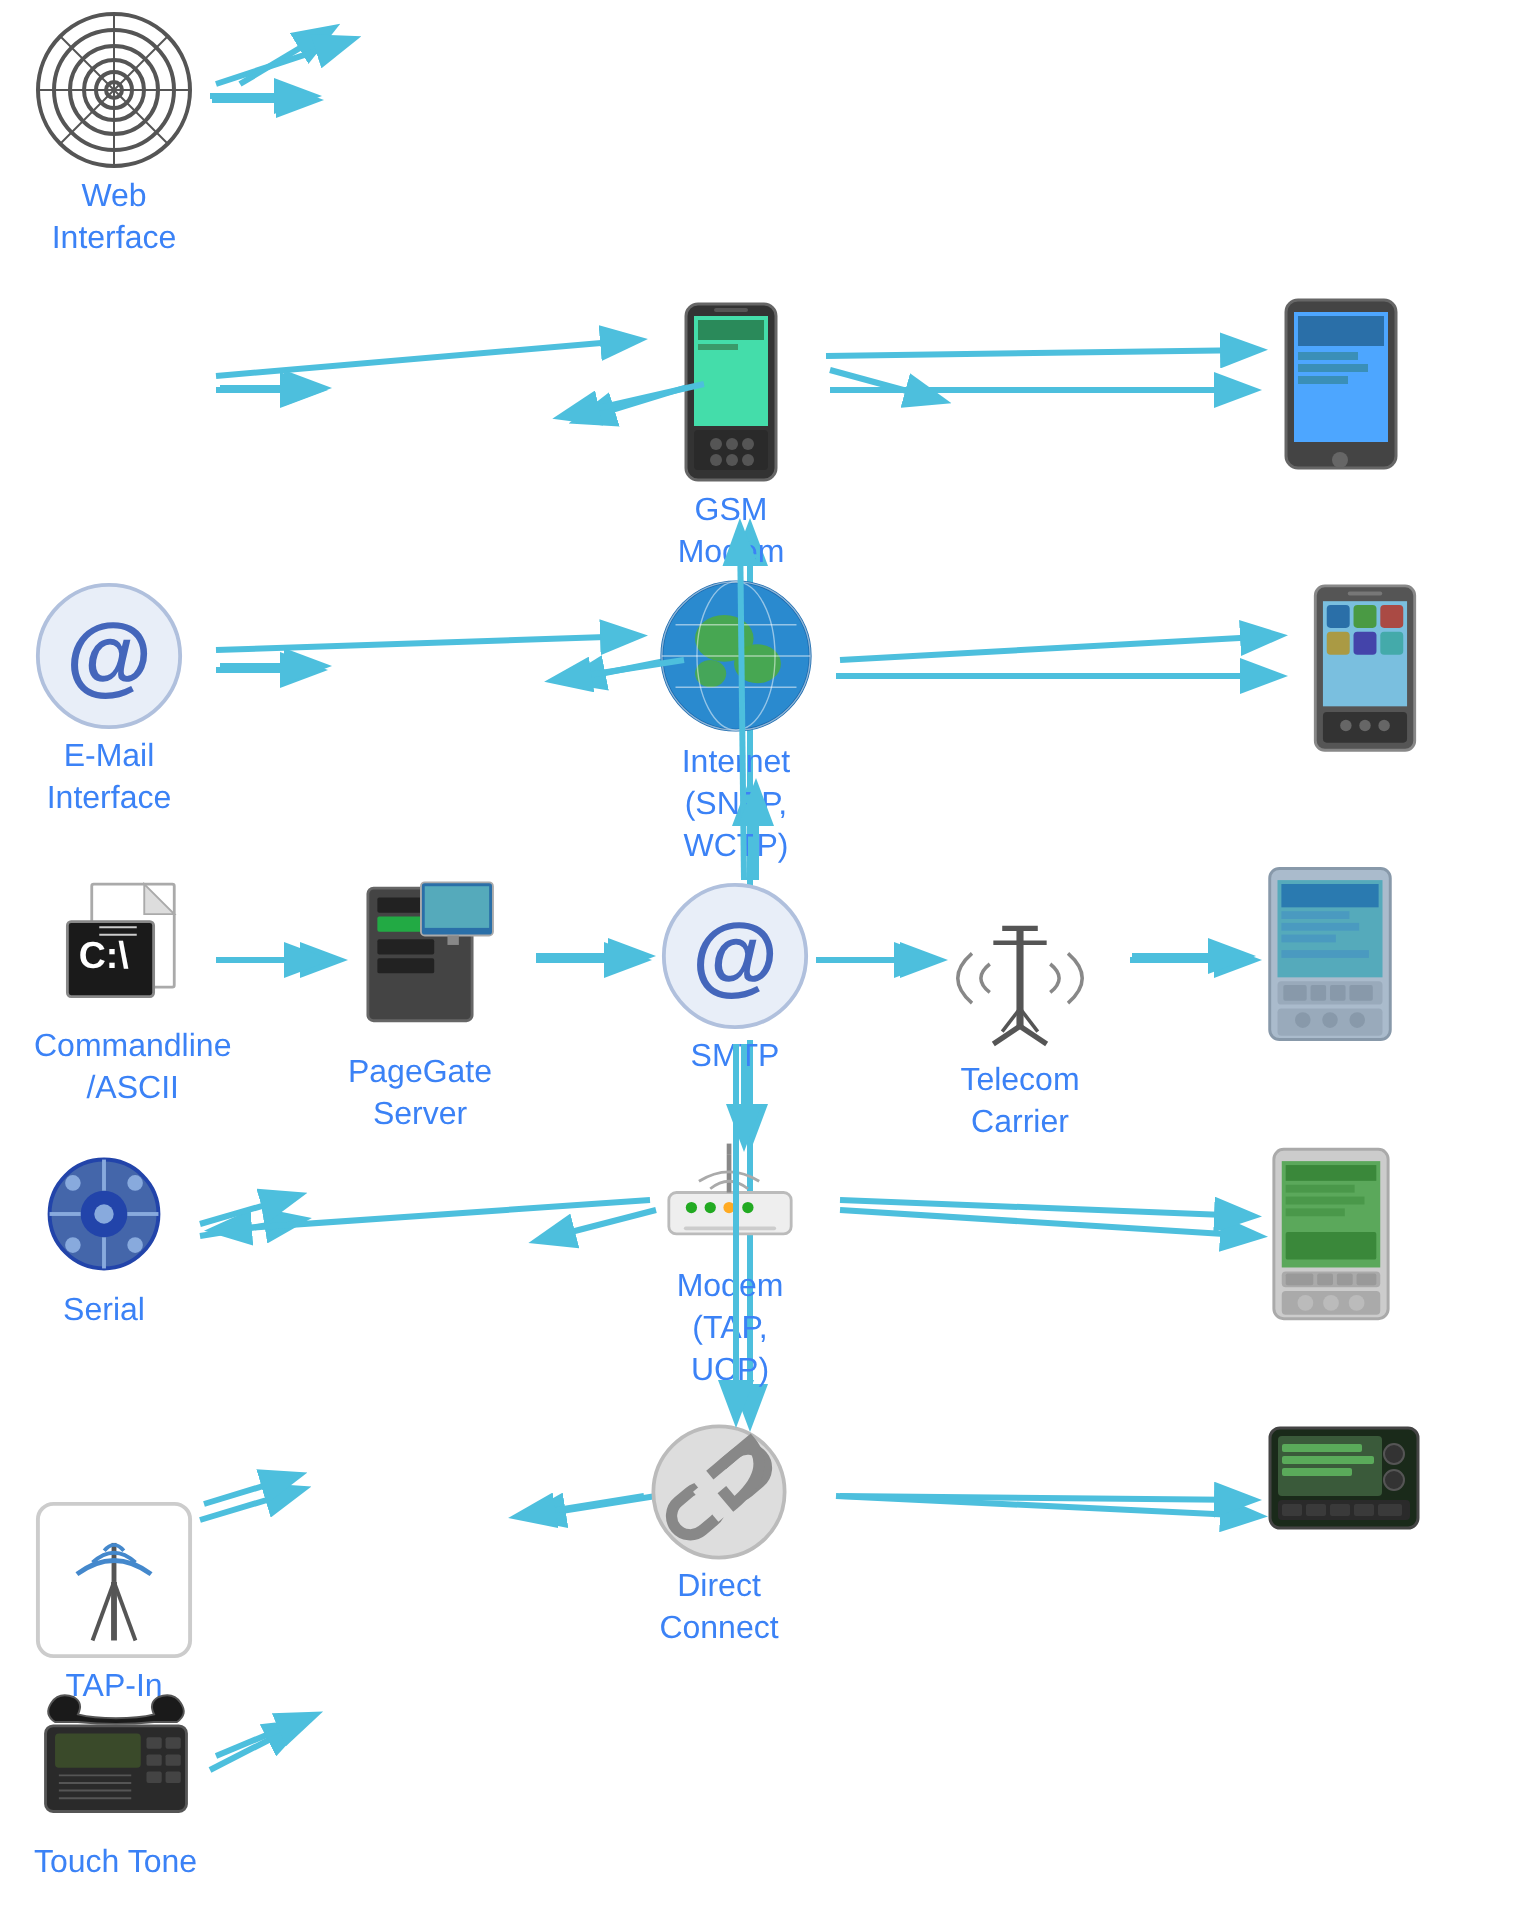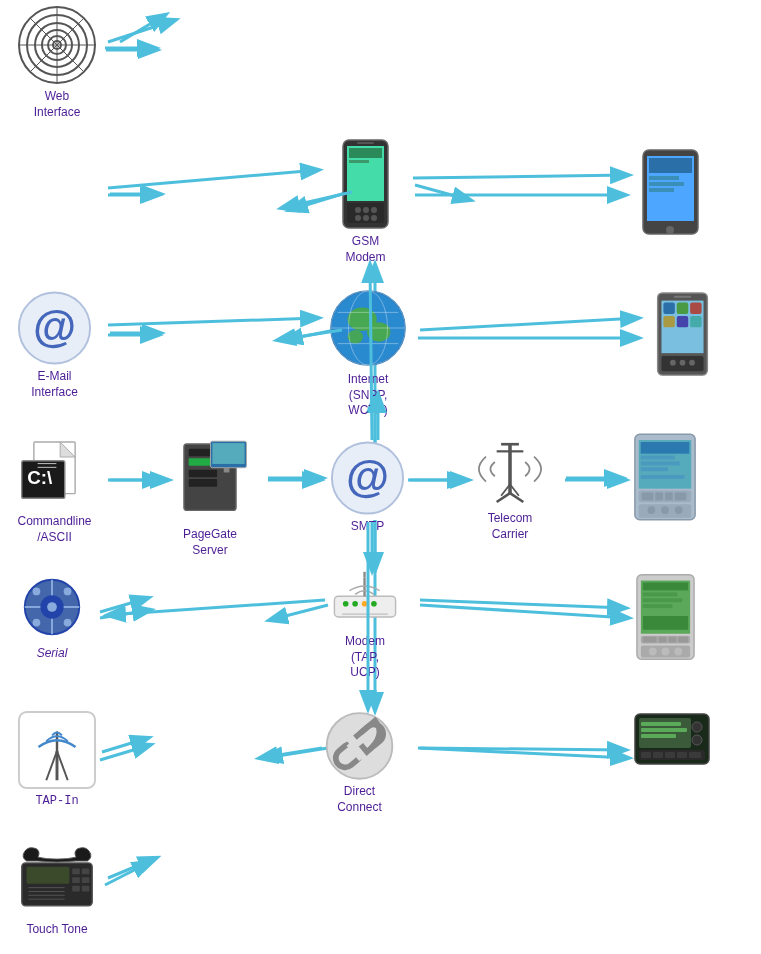--- a/index.html
+++ b/index.html
@@ -28,22 +28,22 @@
     }
 
     .node-icon {
       display: flex;
       align-items: center;
       justify-content: center;
     }
 
     .node-label {
       margin-top: 4px;
-      font-size: 12px;
-      color: #4c1d95;
+      font-size: 16px;
+      color: #3b82f6;
       line-height: 1.3;
     }
 
     
     .icon-web {
       width: 80px;
       height: 80px;
     }
     .icon-gui {
       width: 80px;
@@ -254,21 +254,21 @@
     <div class="node-icon icon-smtp">
 
       <svg width="78" height="78" viewBox="0 0 78 78">
         <circle cx="39" cy="39" r="37" fill="#e8eef8" stroke="#b0c0dd" stroke-width="2"></circle>
         <text x="39" y="54" text-anchor="middle" font-size="46" font-weight="bold" fill="#4466bb">@</text>
       </svg>
     </div>
     <div class="node-label">SMTP</div>
   </div>
 
-  <div class="node" style="left:328px;top:140px;">
+  <div class="node" style="left:328px;top:152px;">
     <div class="node-icon icon-gsm">
 
       <svg width="65" height="95" viewBox="0 0 65 95">
         <rect x="10" y="2" width="45" height="88" rx="6" fill="#333" stroke="#666" stroke-width="1.5"></rect>
         <rect x="14" y="8" width="37" height="55" fill="#4da"></rect>
 
         <rect x="16" y="10" width="33" height="10" fill="#2a8a5a"></rect>
         <rect x="16" y="22" width="20" height="3" fill="#3a9a6a"></rect>
 
         <rect x="14" y="65" width="37" height="20" rx="2" fill="#2a2a2a"></rect>
@@ -299,21 +299,21 @@
         <line x1="10" y1="25" x2="72" y2="25" stroke="white" stroke-width="0.7" opacity="0.5"></line>
         <line x1="10" y1="57" x2="72" y2="57" stroke="white" stroke-width="0.7" opacity="0.5"></line>
 
         <ellipse cx="41" cy="41" rx="20" ry="38" fill="none" stroke="white" stroke-width="0.7" opacity="0.5"></ellipse>
         <ellipse cx="41" cy="41" rx="38" ry="38" fill="none" stroke="white" stroke-width="0.7" opacity="0.5"></ellipse>
       </svg>
     </div>
     <div class="node-label">Internet<br>(SNPP,<br>WCTP)</div>
   </div>
 
-  <div class="node" style="left:470px;top:432px;justify-content:center;">
+  <div class="node" style="left:470px;top:452px;justify-content:center;">
     <div class="node-icon icon-telecom">
 
       <svg width="90" height="78" viewBox="0 0 90 78">
 
         <line x1="45" y1="10" x2="45" y2="65" stroke="#555" stroke-width="4"></line>
 
         <line x1="35" y1="10" x2="55" y2="10" stroke="#555" stroke-width="3"></line>
         <line x1="30" y1="18" x2="60" y2="18" stroke="#555" stroke-width="2.5"></line>
 
         <path d="M 28 30 Q 18 38 28 46" fill="none" stroke="#888" stroke-width="2"></path>
@@ -348,21 +348,21 @@
 
         <path d="M 26 22 Q 42 12 58 22" fill="none" stroke="#aaa" stroke-width="1.5"></path>
         <path d="M 32 26 Q 42 18 52 26" fill="none" stroke="#aaa" stroke-width="1.5"></path>
 
         <rect x="18" y="46" width="49" height="2" fill="#ccc" rx="1"></rect>
       </svg>
     </div>
     <div class="node-label">Modem<br>(TAP,<br>UCP)</div>
   </div>
 
-  <div class="node" style="left:17px;top:572px;font-style:italic;">
+  <div class="node" style="left:17px;top:572px;">
     <div class="node-icon icon-serial">
 
       <svg width="72" height="72" viewBox="0 0 72 72">
 
         <ellipse cx="36" cy="36" rx="28" ry="28" fill="#4466aa" stroke="#2244aa" stroke-width="2"></ellipse>
 
         <circle cx="36" cy="36" r="12" fill="#2244aa"></circle>
         <line x1="8" y1="36" x2="24" y2="36" stroke="#88aadd" stroke-width="2"></line>
         <line x1="48" y1="36" x2="64" y2="36" stroke="#88aadd" stroke-width="2"></line>
         <line x1="36" y1="8" x2="36" y2="24" stroke="#88aadd" stroke-width="2"></line>
@@ -372,21 +372,21 @@
         <circle cx="52" cy="20" r="4" fill="#88aadd"></circle>
         <circle cx="20" cy="52" r="4" fill="#88aadd"></circle>
         <circle cx="52" cy="52" r="4" fill="#88aadd"></circle>
 
         <circle cx="36" cy="36" r="5" fill="#88aadd"></circle>
       </svg>
     </div>
     <div class="node-label">Serial</div>
   </div>
 
-  <div class="node" style="left:17px;top:710px;font-family:Liberation Mono, monospace;">
+  <div class="node" style="left:17px;top:750px;">
     <div class="node-icon icon-tap">
 
       <svg width="82" height="82" viewBox="0 0 82 82">
 
         <rect x="2" y="2" width="78" height="78" rx="8" fill="white" stroke="#ccc" stroke-width="2"></rect>
 
         <line x1="41" y1="72" x2="41" y2="42" stroke="#555" stroke-width="3"></line>
         <line x1="41" y1="42" x2="30" y2="72" stroke="#555" stroke-width="2"></line>
         <line x1="41" y1="42" x2="52" y2="72" stroke="#555" stroke-width="2"></line>
 

